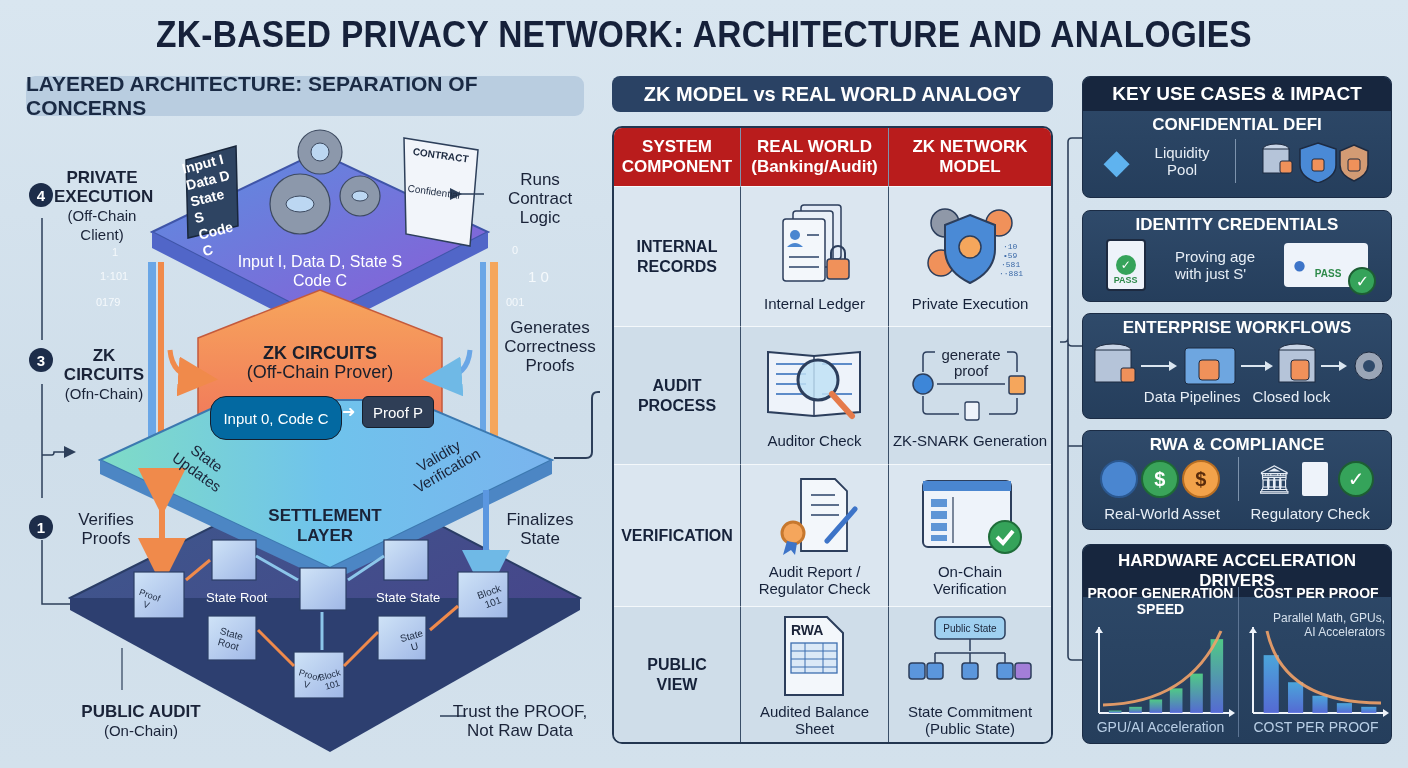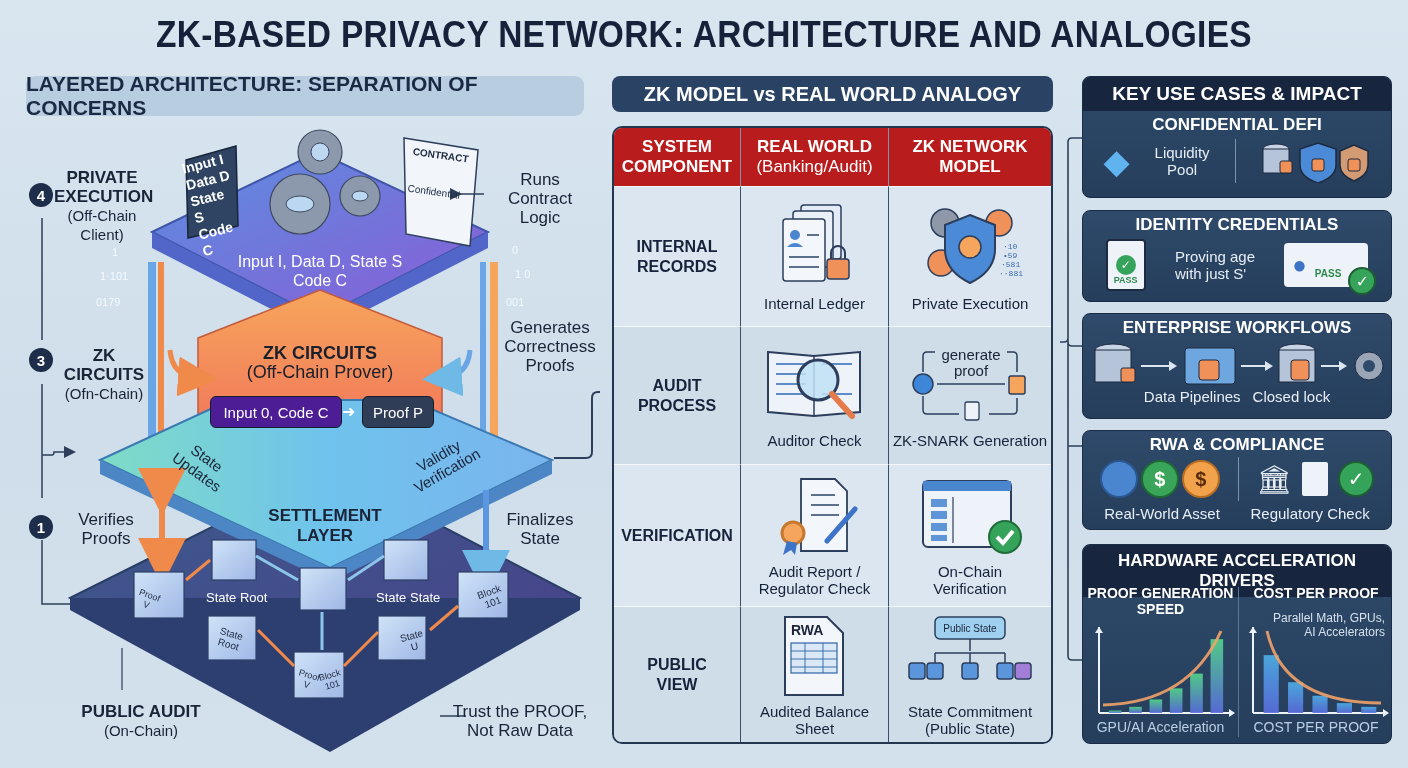--- a/index.html
+++ b/index.html
@@ -10,21 +10,21 @@
 .left-head{position:absolute;left:26px;top:76px;width:558px;height:40px;border-radius:9px;background:#b9cde0;display:flex;align-items:center;justify-content:center;font-weight:700;font-size:21px;color:#1a2a44}
 .lbl{position:absolute;text-align:center;font-weight:700;font-size:17px;color:#1a2338;line-height:19px}
 .lbl .sub{display:block;font-weight:400;font-size:15px}
 .lbl.r{font-weight:400;font-size:17px;color:#1a2338}
 .num{position:absolute;width:24px;height:24px;border-radius:50%;background:#1d2d4a;color:#fff;font-weight:700;font-size:15px;display:flex;align-items:center;justify-content:center}
 .diag{position:absolute;left:0;top:0}
 
 .mid-head{position:absolute;left:612px;top:76px;width:441px;height:36px;border-radius:8px;background:#2a4264;color:#fff;font-weight:700;font-size:20px;display:flex;align-items:center;justify-content:center}
 .tbl{position:absolute;left:612px;top:126px;width:441px;height:618px;border:2px solid #233650;border-radius:10px;overflow:hidden;background:#dbe6f0;display:grid;grid-template-columns:127px 148px 1fr;grid-template-rows:58px 140px 138px 142px 1fr}
 .th{background:#b91c1c;color:#fff;font-weight:700;font-size:17px;display:flex;flex-direction:column;align-items:center;justify-content:center;text-align:center;line-height:20px;border-right:1px solid #7f93ad}
-.th .sub{font-weight:400}
+.th .sub{font-weight:700}
 .td{border-right:1px solid #3a4e68;border-top:1px solid #f4f8fb;display:flex;flex-direction:column;align-items:center;justify-content:center;text-align:center;font-size:15px;color:#16223a;line-height:17px}
 .td.c{font-weight:700;font-size:16px;line-height:20px}
 .td:nth-child(3n){border-right:none}
 .row-alt{background:#cfdde9}
 .td svg{margin-bottom:6px}
 
 .card{position:absolute;left:1082px;width:310px;border-radius:8px;background:linear-gradient(180deg,#2f4a6a,#253e5c);border:1px solid #1b2c45;color:#fff}
 .card .h{text-align:center;font-weight:700;font-size:17px;margin-top:4px}
 .card .hh{background:#17263e;border-radius:8px 8px 0 0;text-align:center;font-weight:700;font-size:19px;padding:6px 0;margin:0}
 .card .t{font-size:15px;color:#e7eef6;line-height:17px}
@@ -190,21 +190,21 @@
 </div>
 <div style="position:absolute;left:220px;top:252px;width:200px;text-align:center;color:#fff;font-size:16px;line-height:19px">
   <div>Input I, Data D, State S</div>
   <div>Code C</div>
 </div>
 
 <div style="position:absolute;left:220px;top:344px;width:200px;text-align:center;color:#1a1f2c;line-height:19px">
   <div style="font-weight:700;font-size:18px">ZK CIRCUITS</div>
   <div style="font-size:18px">(Off-Chain Prover)</div>
 </div>
-<div style="position:absolute;left:210px;top:396px;width:132px;height:32px;background:#4c1d95;color:#fff;border:1px solid #151e2c;border-radius:6px;font-size:15px;display:flex;align-items:center;justify-content:center">Input 0, Code C</div>
+<div style="position:absolute;left:210px;top:396px;width:132px;height:44px;background:#0369a1;color:#fff;border:1px solid #151e2c;border-radius:16px;font-size:15px;display:flex;align-items:center;justify-content:center">Input 0, Code C</div>
 <div style="position:absolute;left:342px;top:402px;color:#fff;font-size:16px">➜</div>
 <div style="position:absolute;left:362px;top:396px;width:72px;height:32px;background:#2f3e56;color:#fff;border:1px solid #151e2c;border-radius:6px;font-size:15px;display:flex;align-items:center;justify-content:center">Proof P</div>
 
 <div style="position:absolute;left:174px;top:448px;font-size:15px;line-height:17px;transform:rotate(36deg);color:#1a2338;text-align:center">
   <div>State</div>
   <div>Updates</div>
 </div>
 <div style="position:absolute;left:260px;top:506px;width:130px;text-align:center;font-weight:700;font-size:17px;line-height:20px;color:#1a2338">
   <div>SETTLEMENT</div>
   <div>LAYER</div>
@@ -238,21 +238,21 @@
 </div>
 <div style="position:absolute;left:318px;top:670px;width:26px;text-align:center;font-size:9px;line-height:10px;color:#1d2a40;transform:rotate(-16deg)">
   <div>Block</div>
     <div>101</div>
 </div>
 
 <div style="position:absolute;left:112px;top:246px;color:#f5f9fc;font-size:11px">1</div>
 <div style="position:absolute;left:100px;top:270px;color:#f5f9fc;font-size:11px">1·101</div>
 <div style="position:absolute;left:96px;top:296px;color:#f5f9fc;font-size:11px">0179</div>
 <div style="position:absolute;left:512px;top:244px;color:#f5f9fc;font-size:11px">0</div>
-<div style="position:absolute;left:515px;top:268px;color:#f5f9fc;font-size:11px">1 0</div>
+<div style="position:absolute;left:528px;top:268px;color:#f5f9fc;font-size:15px">1 0</div>
 <div style="position:absolute;left:506px;top:296px;color:#f5f9fc;font-size:11px">001</div>
 
 <div class="mid-head">ZK MODEL vs REAL WORLD ANALOGY</div>
 <div class="tbl">
   <div class="th">
       <span>SYSTEM</span>
       <span>COMPONENT</span>
     </div>
   <div class="th">
       <span>REAL WORLD</span>

